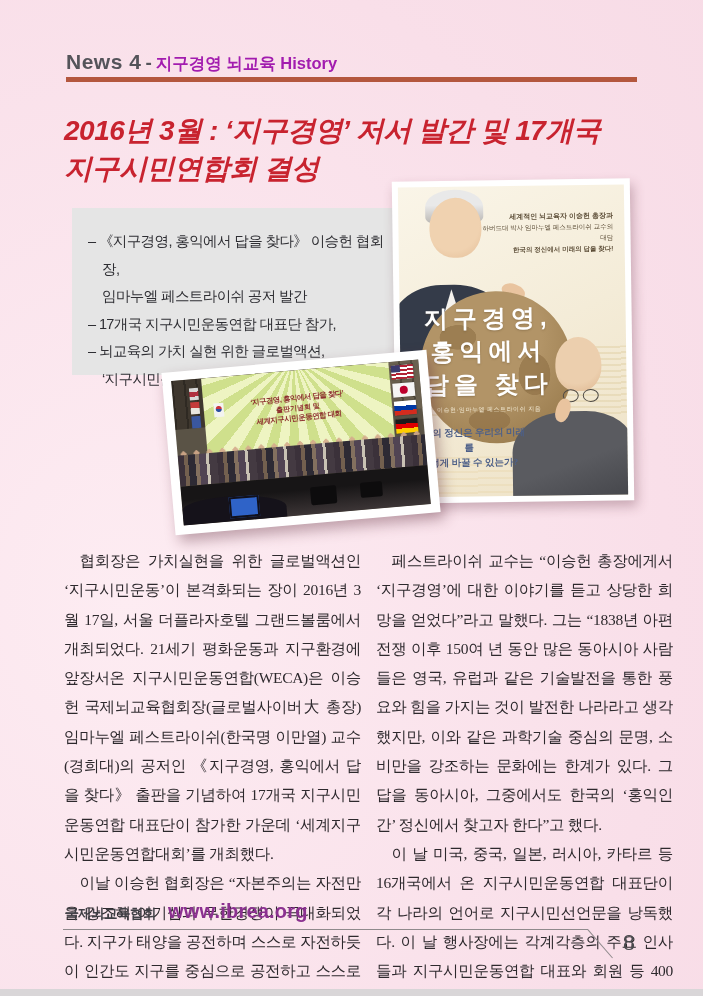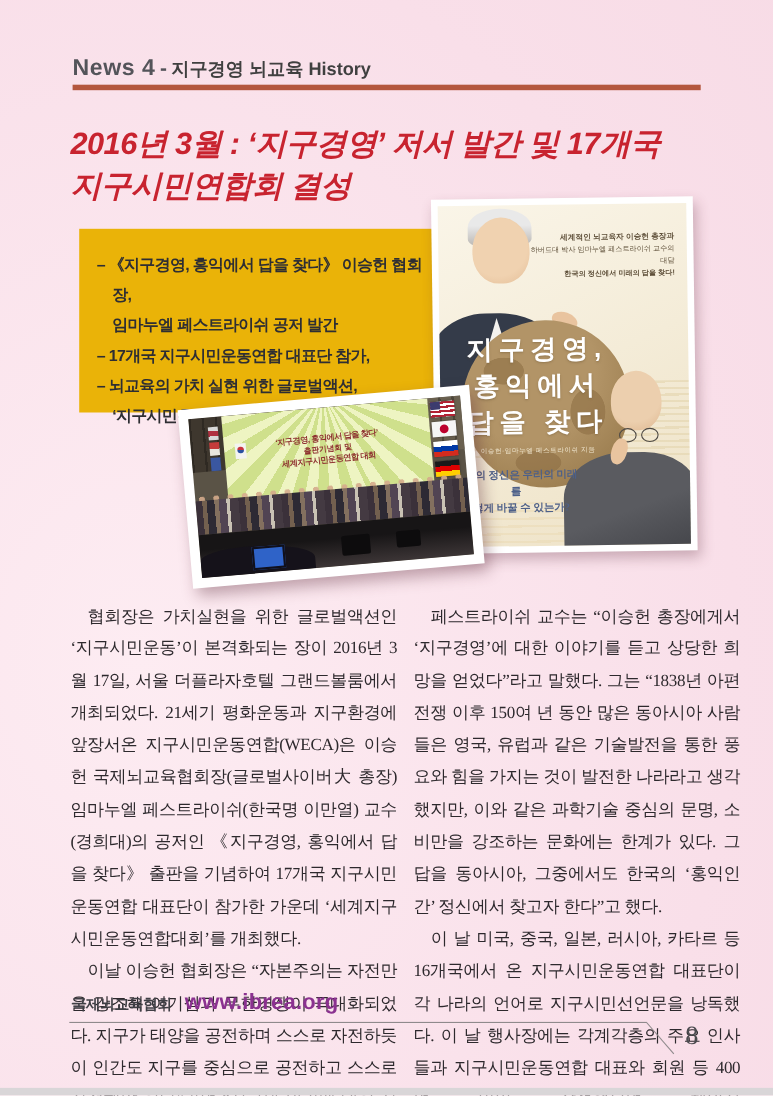--- a/index.html
+++ b/index.html
@@ -7,31 +7,31 @@
     width:703px;height:996px;position:relative;overflow:hidden;
     font-family:"Liberation Sans","DejaVu Sans",sans-serif;
     background:radial-gradient(140% 120% at 18% 60%, #fdecf2 0%, #f9dfe9 55%, #f6d9e4 100%);
   }
   .abs{position:absolute;}
 
   
   .hdr{left:66px;top:50px;white-space:nowrap;color:#54545a;}
   .hdr .news{font-size:21px;font-weight:bold;letter-spacing:.5px;}
   .hdr .dash{font-size:19px;font-weight:bold;padding:0 4px;}
-  .hdr .kor{font-size:16.5px;font-weight:bold;color:#404040;}
+  .hdr .kor{font-size:16.5px;font-weight:bold;color:#a21caf;}
   .hdr-rule{left:66px;top:77px;width:571px;height:5px;background:#b4573e;}
 
   
   .headline{left:64px;top:112px;width:600px;font-size:28px;font-weight:bold;
     color:#c8232f;line-height:38px;letter-spacing:-.5px;font-style:italic;}
 
   
-  .sbox{left:72px;top:208px;width:331px;height:167px;background:#eab308;
+  .sbox{left:72px;top:208px;width:331px;height:167px;background:#e5e5e5;
     padding:20px 10px 0 30px;box-sizing:border-box;color:#2e2e33;
-    font-size:14.5px;font-weight:bold;line-height:27.5px;letter-spacing:-.6px;}
+    font-size:14.5px;font-weight:normal;line-height:27.5px;letter-spacing:-.6px;}
   .s-line1{text-indent:-14px;}
   .s-line2{text-indent:0;}
 
   
   .stage{left:168px;top:361px;width:248px;height:145px;background:#fff;padding:9px;
     transform:rotate(-5deg);z-index:6;box-shadow:4px 7px 14px rgba(90,40,55,.38);}
   .stage-in{position:relative;width:100%;height:100%;overflow:hidden;background:#5a5346;}
   .ceiling{left:0;top:0;right:0;height:34%;
     background:linear-gradient(90deg,#3e372e 0 14%,#6a6150 14% 100%);}
   .ceiling:after{content:"";position:absolute;inset:0;

